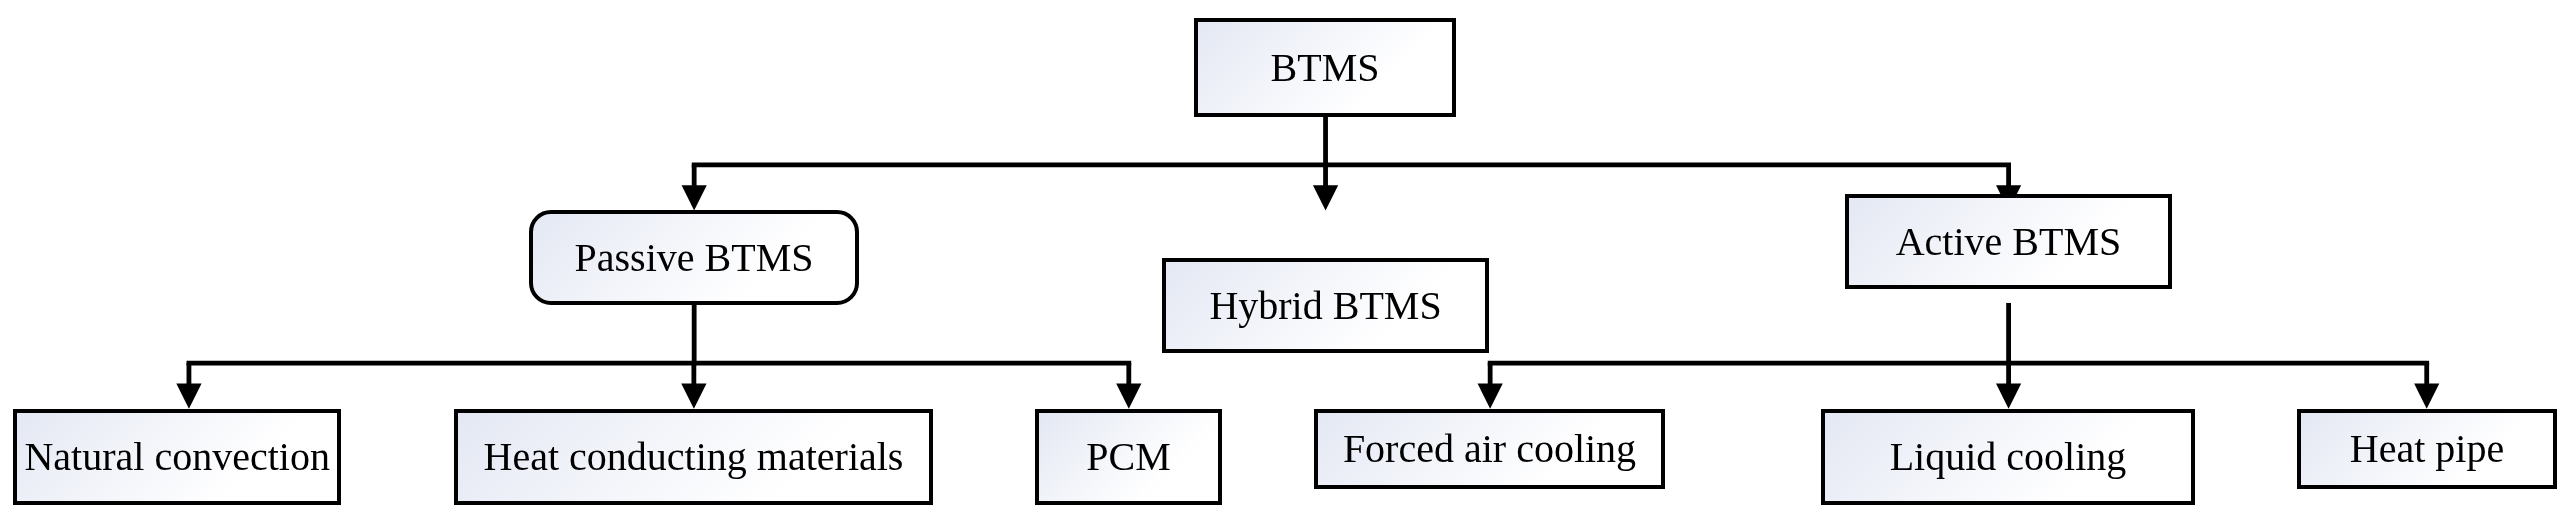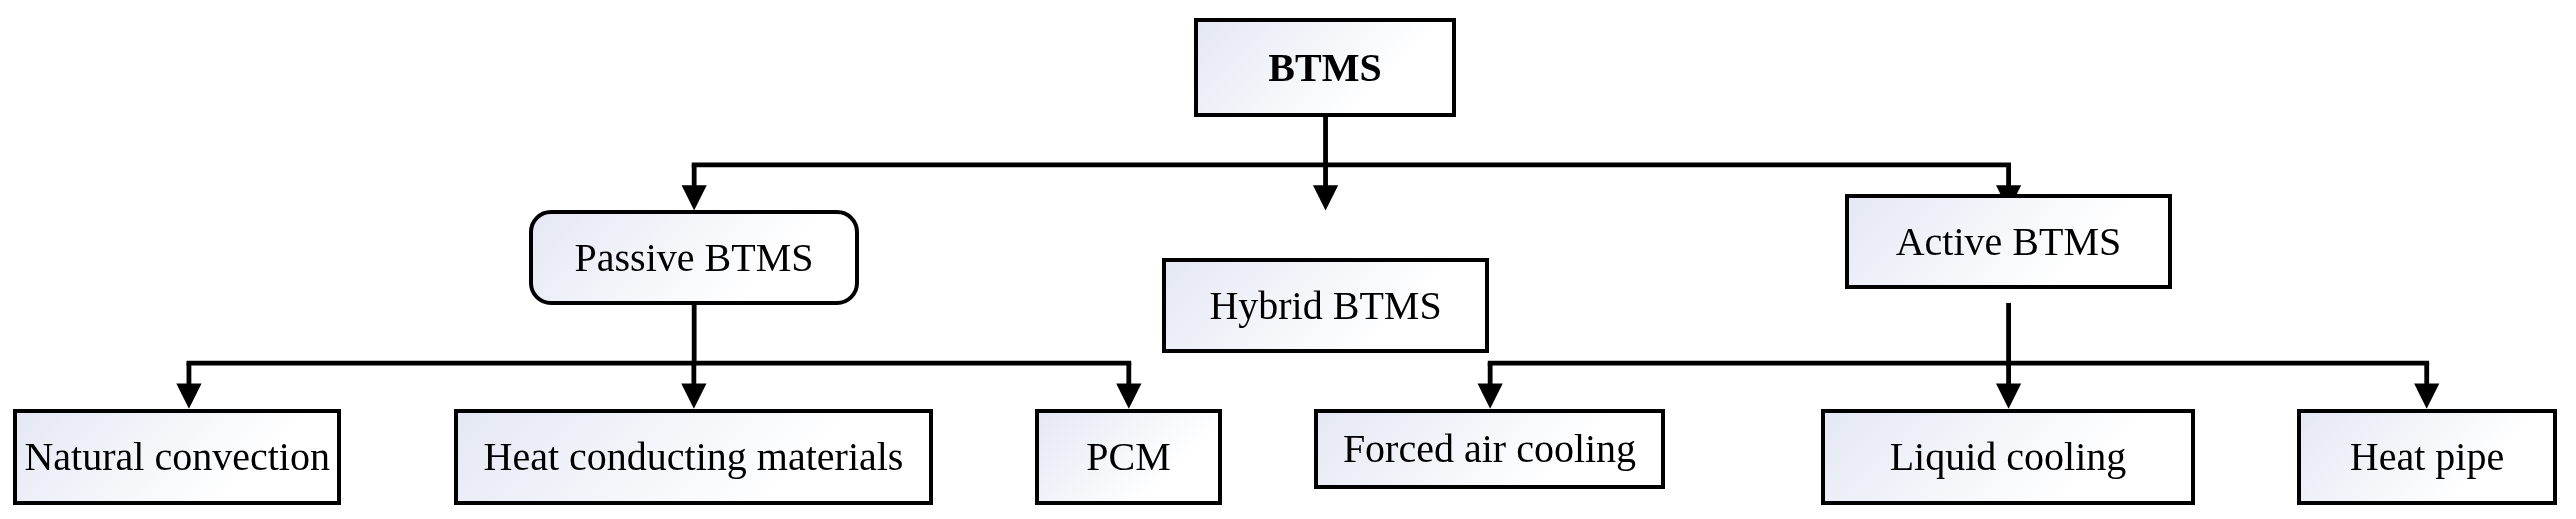--- a/index.html
+++ b/index.html
@@ -29,32 +29,32 @@
     background: linear-gradient(135deg, var(--fill-start, #e4e8f3) 0%, #f3f5fa 40%, var(--fill-end, #ffffff) 72%);
     display: flex;
     align-items: center;
     justify-content: center;
     font-size: 40px;
     color: #000000;
     white-space: nowrap;
     line-height: 1;
   }
   
-  .n-btms            { left: 1194px; top: 18px;  width: 262px; height: 99px; font-weight: bold; }
+  .n-btms            { left: 1194px; top: 18px;  width: 262px; height: 99px; }
   
   .n-passive         { left: 529px;  top: 210px; width: 330px; height: 95px; border-radius: 22px; }
   .n-hybrid          { left: 1162px; top: 210px; width: 327px; height: 95px; margin-top: 48px; }
   .n-active          { left: 1845px; top: 194px; width: 327px; height: 95px; }
   
   .n-natural         { left: 13.2px;   top: 409px; width: 328px; height: 96px; }
   .n-heatcond        { left: 454px;  top: 409px; width: 479px; height: 96px; }
   .n-pcm             { left: 1035px; top: 409px; width: 187px; height: 96px; }
   .n-forced          { left: 1314px; top: 409px; width: 351px; height: 80px; }
   .n-liquid          { left: 1821px; top: 409px; width: 374px; height: 96px; }
-  .n-heatpipe        { left: 2297px; top: 409px; width: 260px; height: 96px; }
+  .n-heatpipe        { left: 2297px; top: 409px; width: 260px; height: 80px; }
 </style>
 </head>
 <body>
 
 <div class="canvas">
 
   <svg class="connectors" width="2576" height="520" viewBox="0 0 4288 865">
     <g stroke="#000000" stroke-width="8" fill="none">
 
       <line x1="2206.5" y1="190" x2="2206.5" y2="278"></line>

